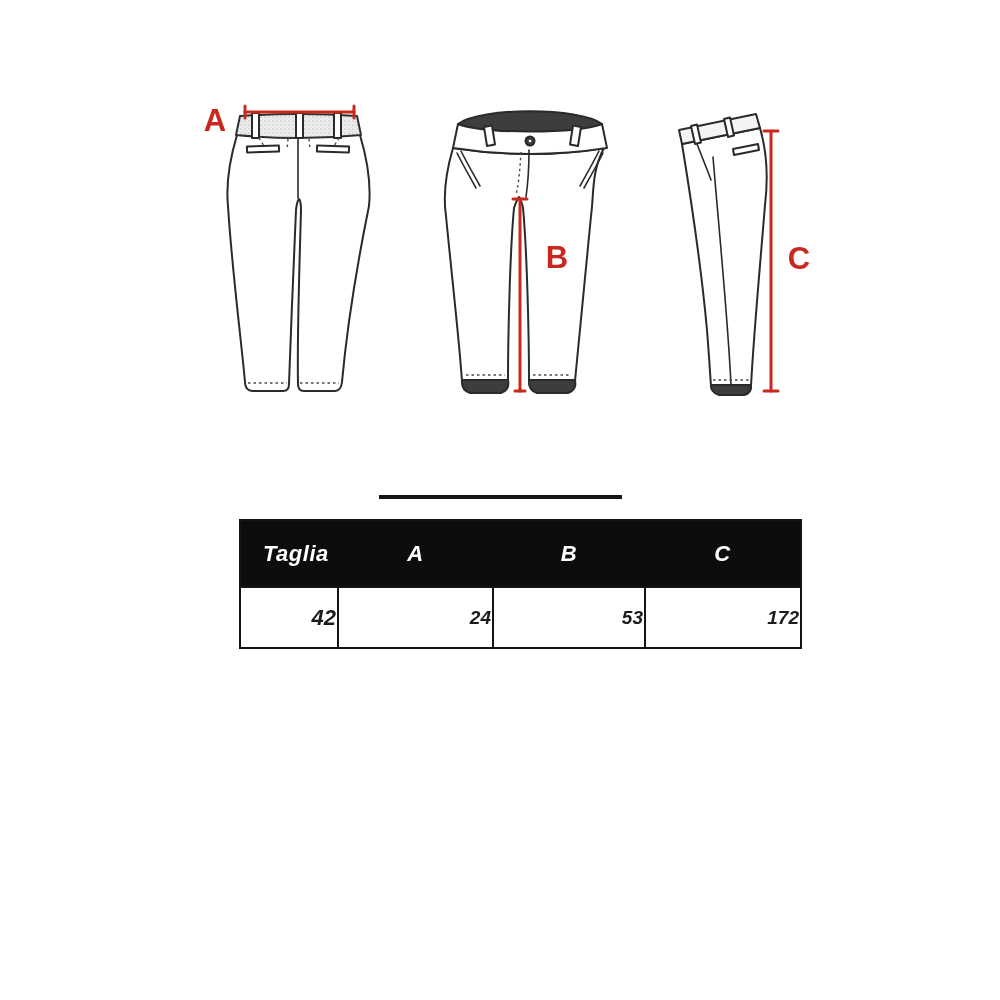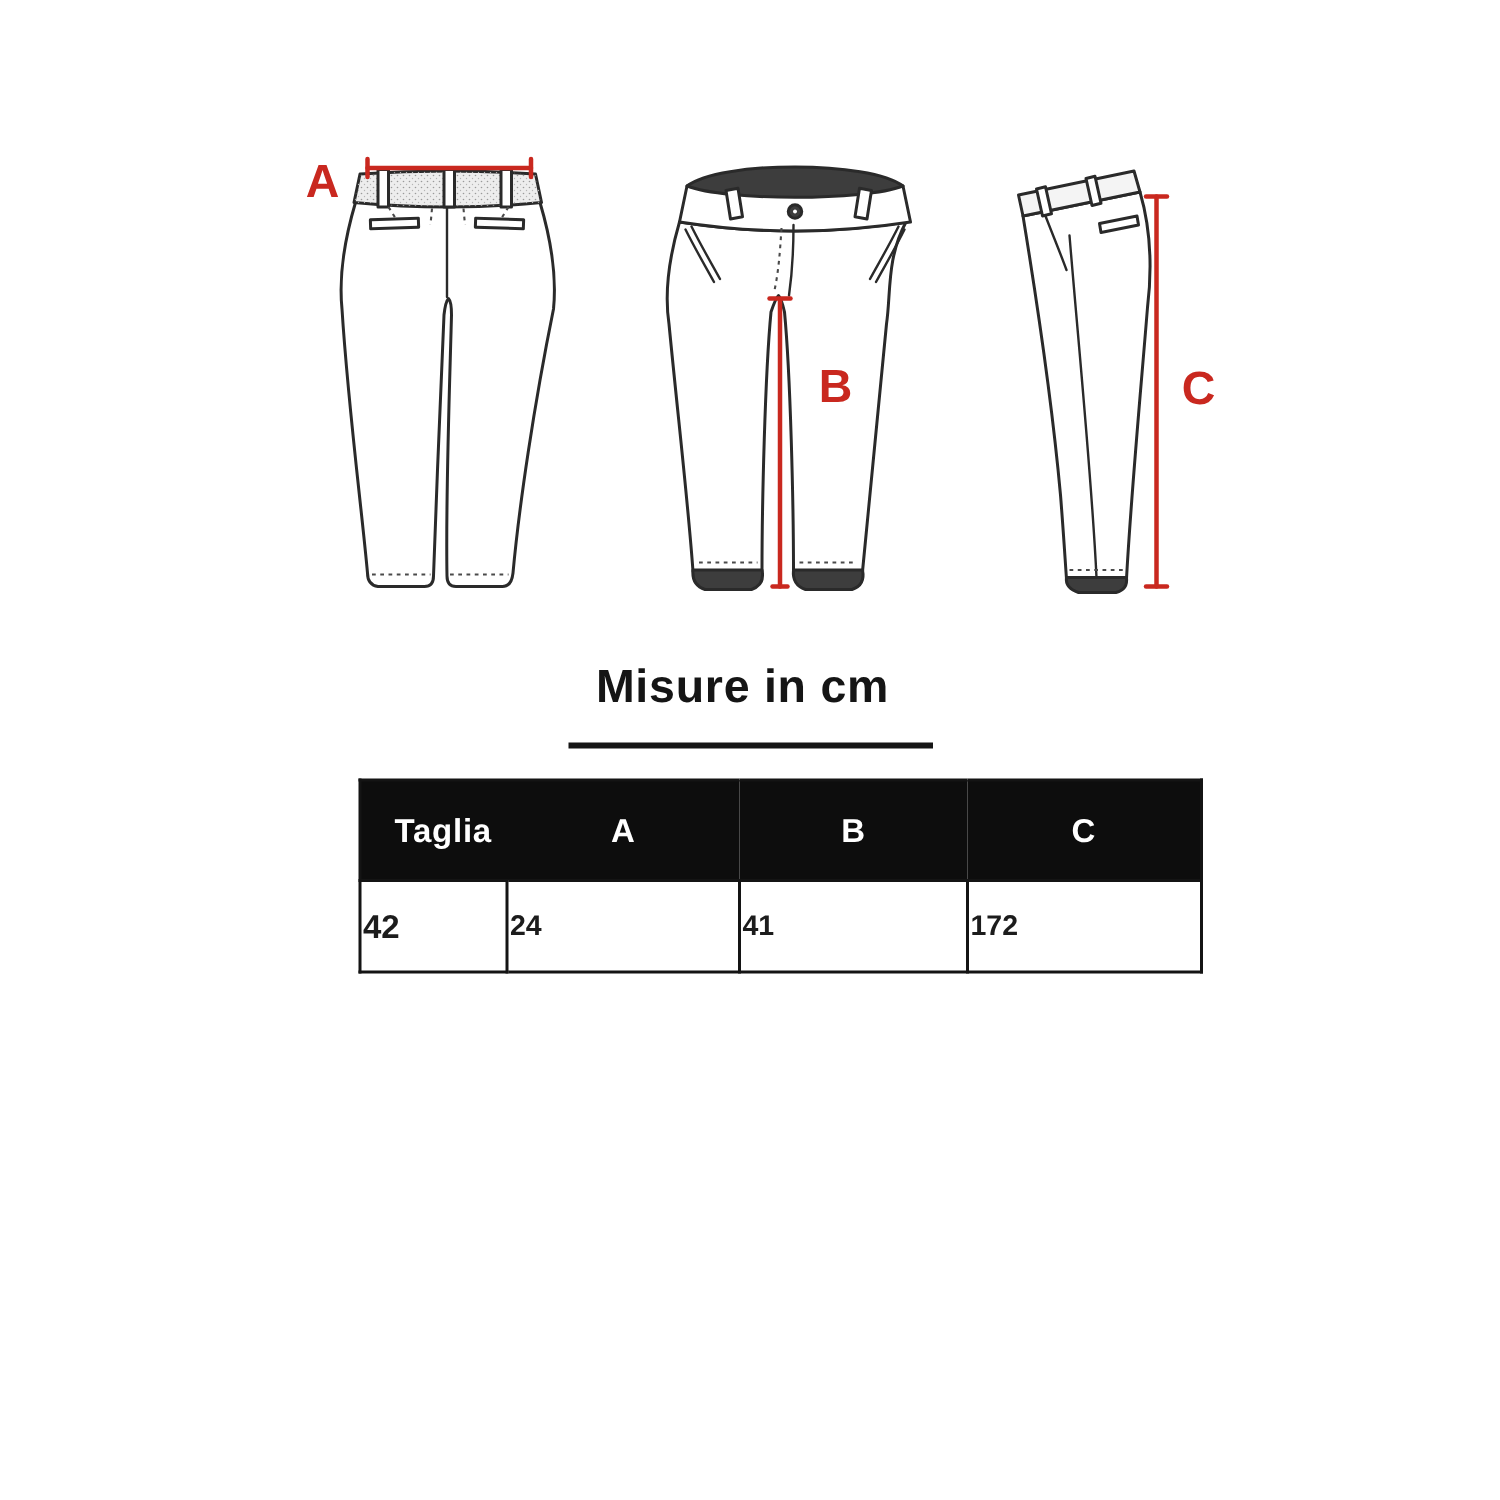--- a/index.html
+++ b/index.html
@@ -16,26 +16,26 @@
   svg .fill-band-light{fill:#f4f4f4;}
   svg .fill-dark{fill:#3d3d3d;}
   svg .red{stroke:#c9281f;stroke-width:3;fill:none;stroke-linecap:round;}
   svg text.measure-letter{font-family:"Liberation Sans",sans-serif;font-weight:700;font-size:31px;fill:#c9281f;text-anchor:middle;}
 
   .title{position:absolute;left:345px;top:440px;width:300px;text-align:center;
          font-size:31px;font-weight:700;color:#151515;letter-spacing:0.5px;}
   .title-underline{position:absolute;left:379px;top:495px;width:243px;height:4px;background:#151515;}
 
   table.size-table{position:absolute;left:239px;top:519px;border-collapse:collapse;
-                   table-layout:fixed;background:#ffffff;border:2px solid #141414;}
+                   table-layout:fixed;background:#ffffff;border:2px solid #141414;font-style:italic;}
   table.size-table th{background:#0d0d0d;color:#ffffff;height:63px;font-size:22px;
                       font-weight:700;letter-spacing:0.5px;}
   table.size-table th.th-left{text-align:left;padding-left:22px;}
   table.size-table th.th-center{text-align:center;}
-  table.size-table td{border:2px solid #141414;height:57px;text-align:left;
+  table.size-table td{border:2px solid #141414;height:57px;text-align:right;
                       font-weight:700;font-size:19px;color:#1c1c1c;background:#ffffff;}
   table.size-table td.td-size{font-size:22px;}
 </style>
 </head>
 <body>
 
 <div class="canvas">
 
   <div class="drawing" style="left:180px;top:90px;">
     <svg width="220" height="320" viewBox="180 90 220 320">
@@ -148,21 +148,20 @@
 
       <g>
         <line class="red" x1="771" y1="131" x2="771" y2="391"></line>
         <line class="red" x1="764" y1="131" x2="778" y2="131"></line>
         <line class="red" x1="764" y1="391" x2="778" y2="391"></line>
       </g>
       <text class="measure-letter" x="799" y="269">C</text>
     </svg>
   </div>
 
-  <div class="title">Misure in cm</div>
   <div class="title-underline"></div>
 
   <table class="size-table">
     <colgroup>
       <col style="width:98px">
         <col style="width:155px">
         <col style="width:152px">
         <col style="width:156px">
     </colgroup>
     <thead>
@@ -170,19 +169,19 @@
         <th class="th-left">Taglia</th>
         <th class="th-center">A</th>
         <th class="th-center">B</th>
         <th class="th-center">C</th>
       </tr>
     </thead>
     <tbody>
       <tr>
         <td class="td-size">42</td>
         <td>24</td>
-        <td>41</td>
+        <td>53</td>
         <td>172</td>
       </tr>
     </tbody>
   </table>
 
 </div>
 
 </body></html>

